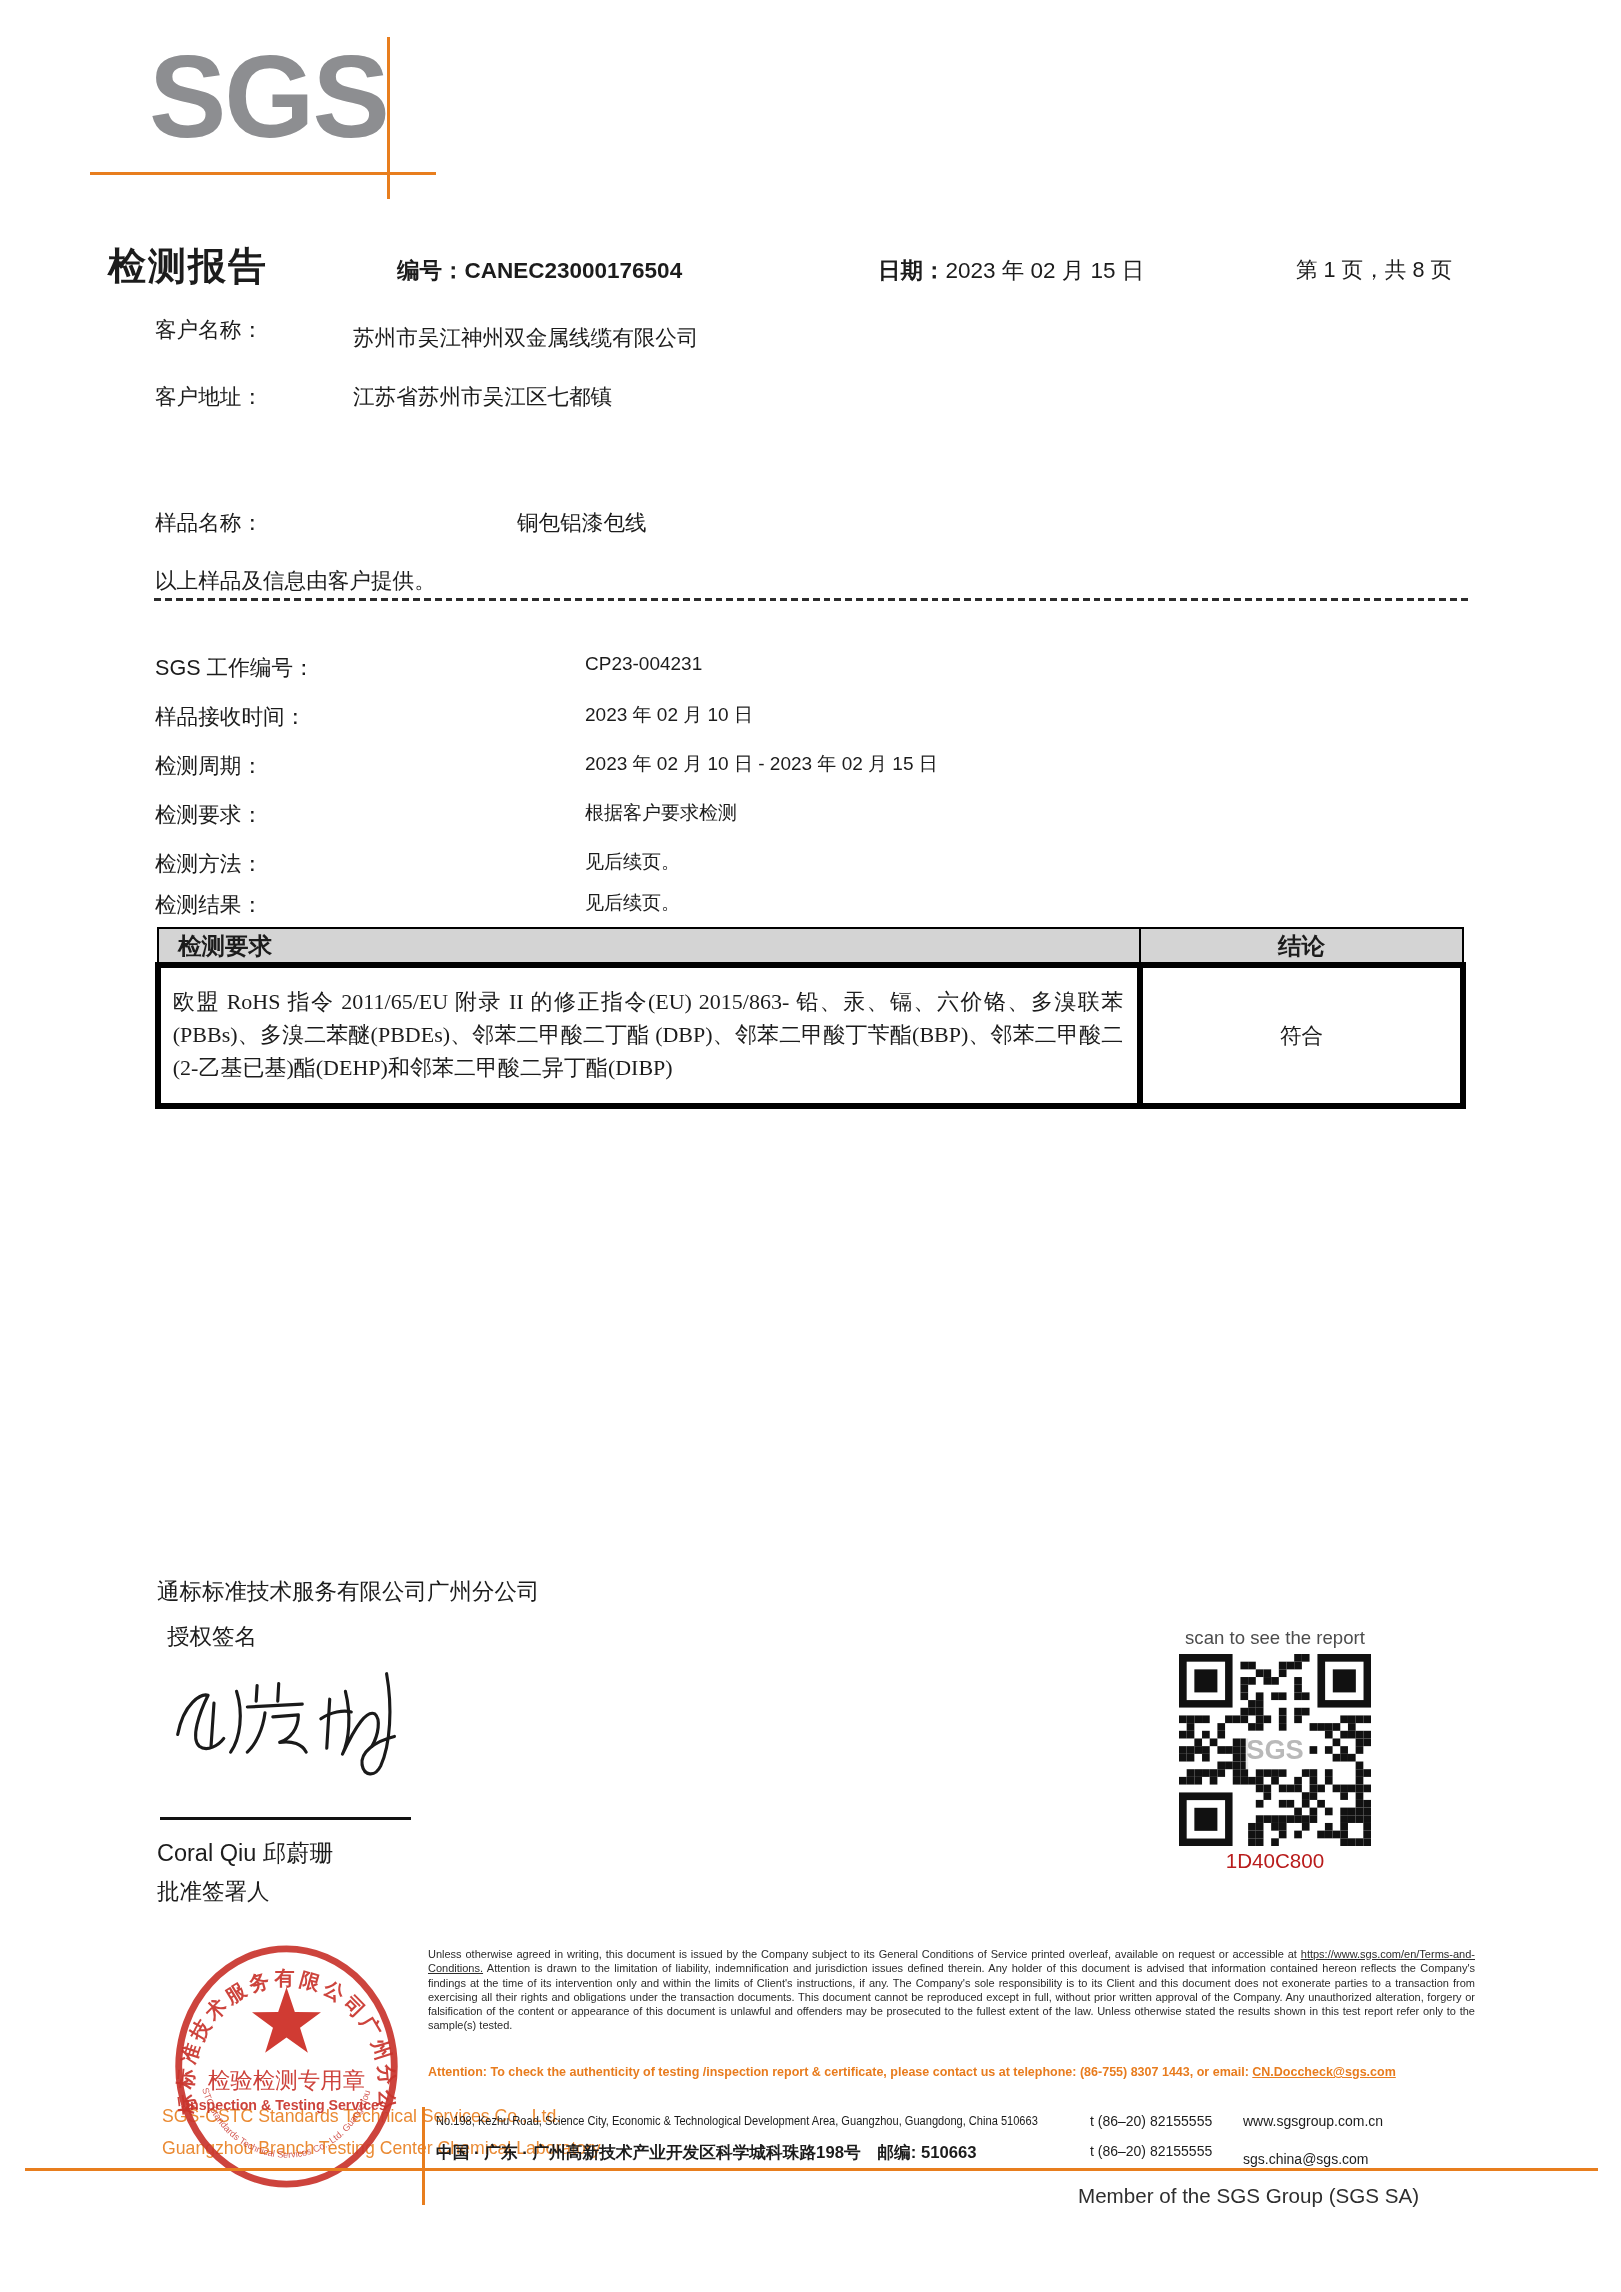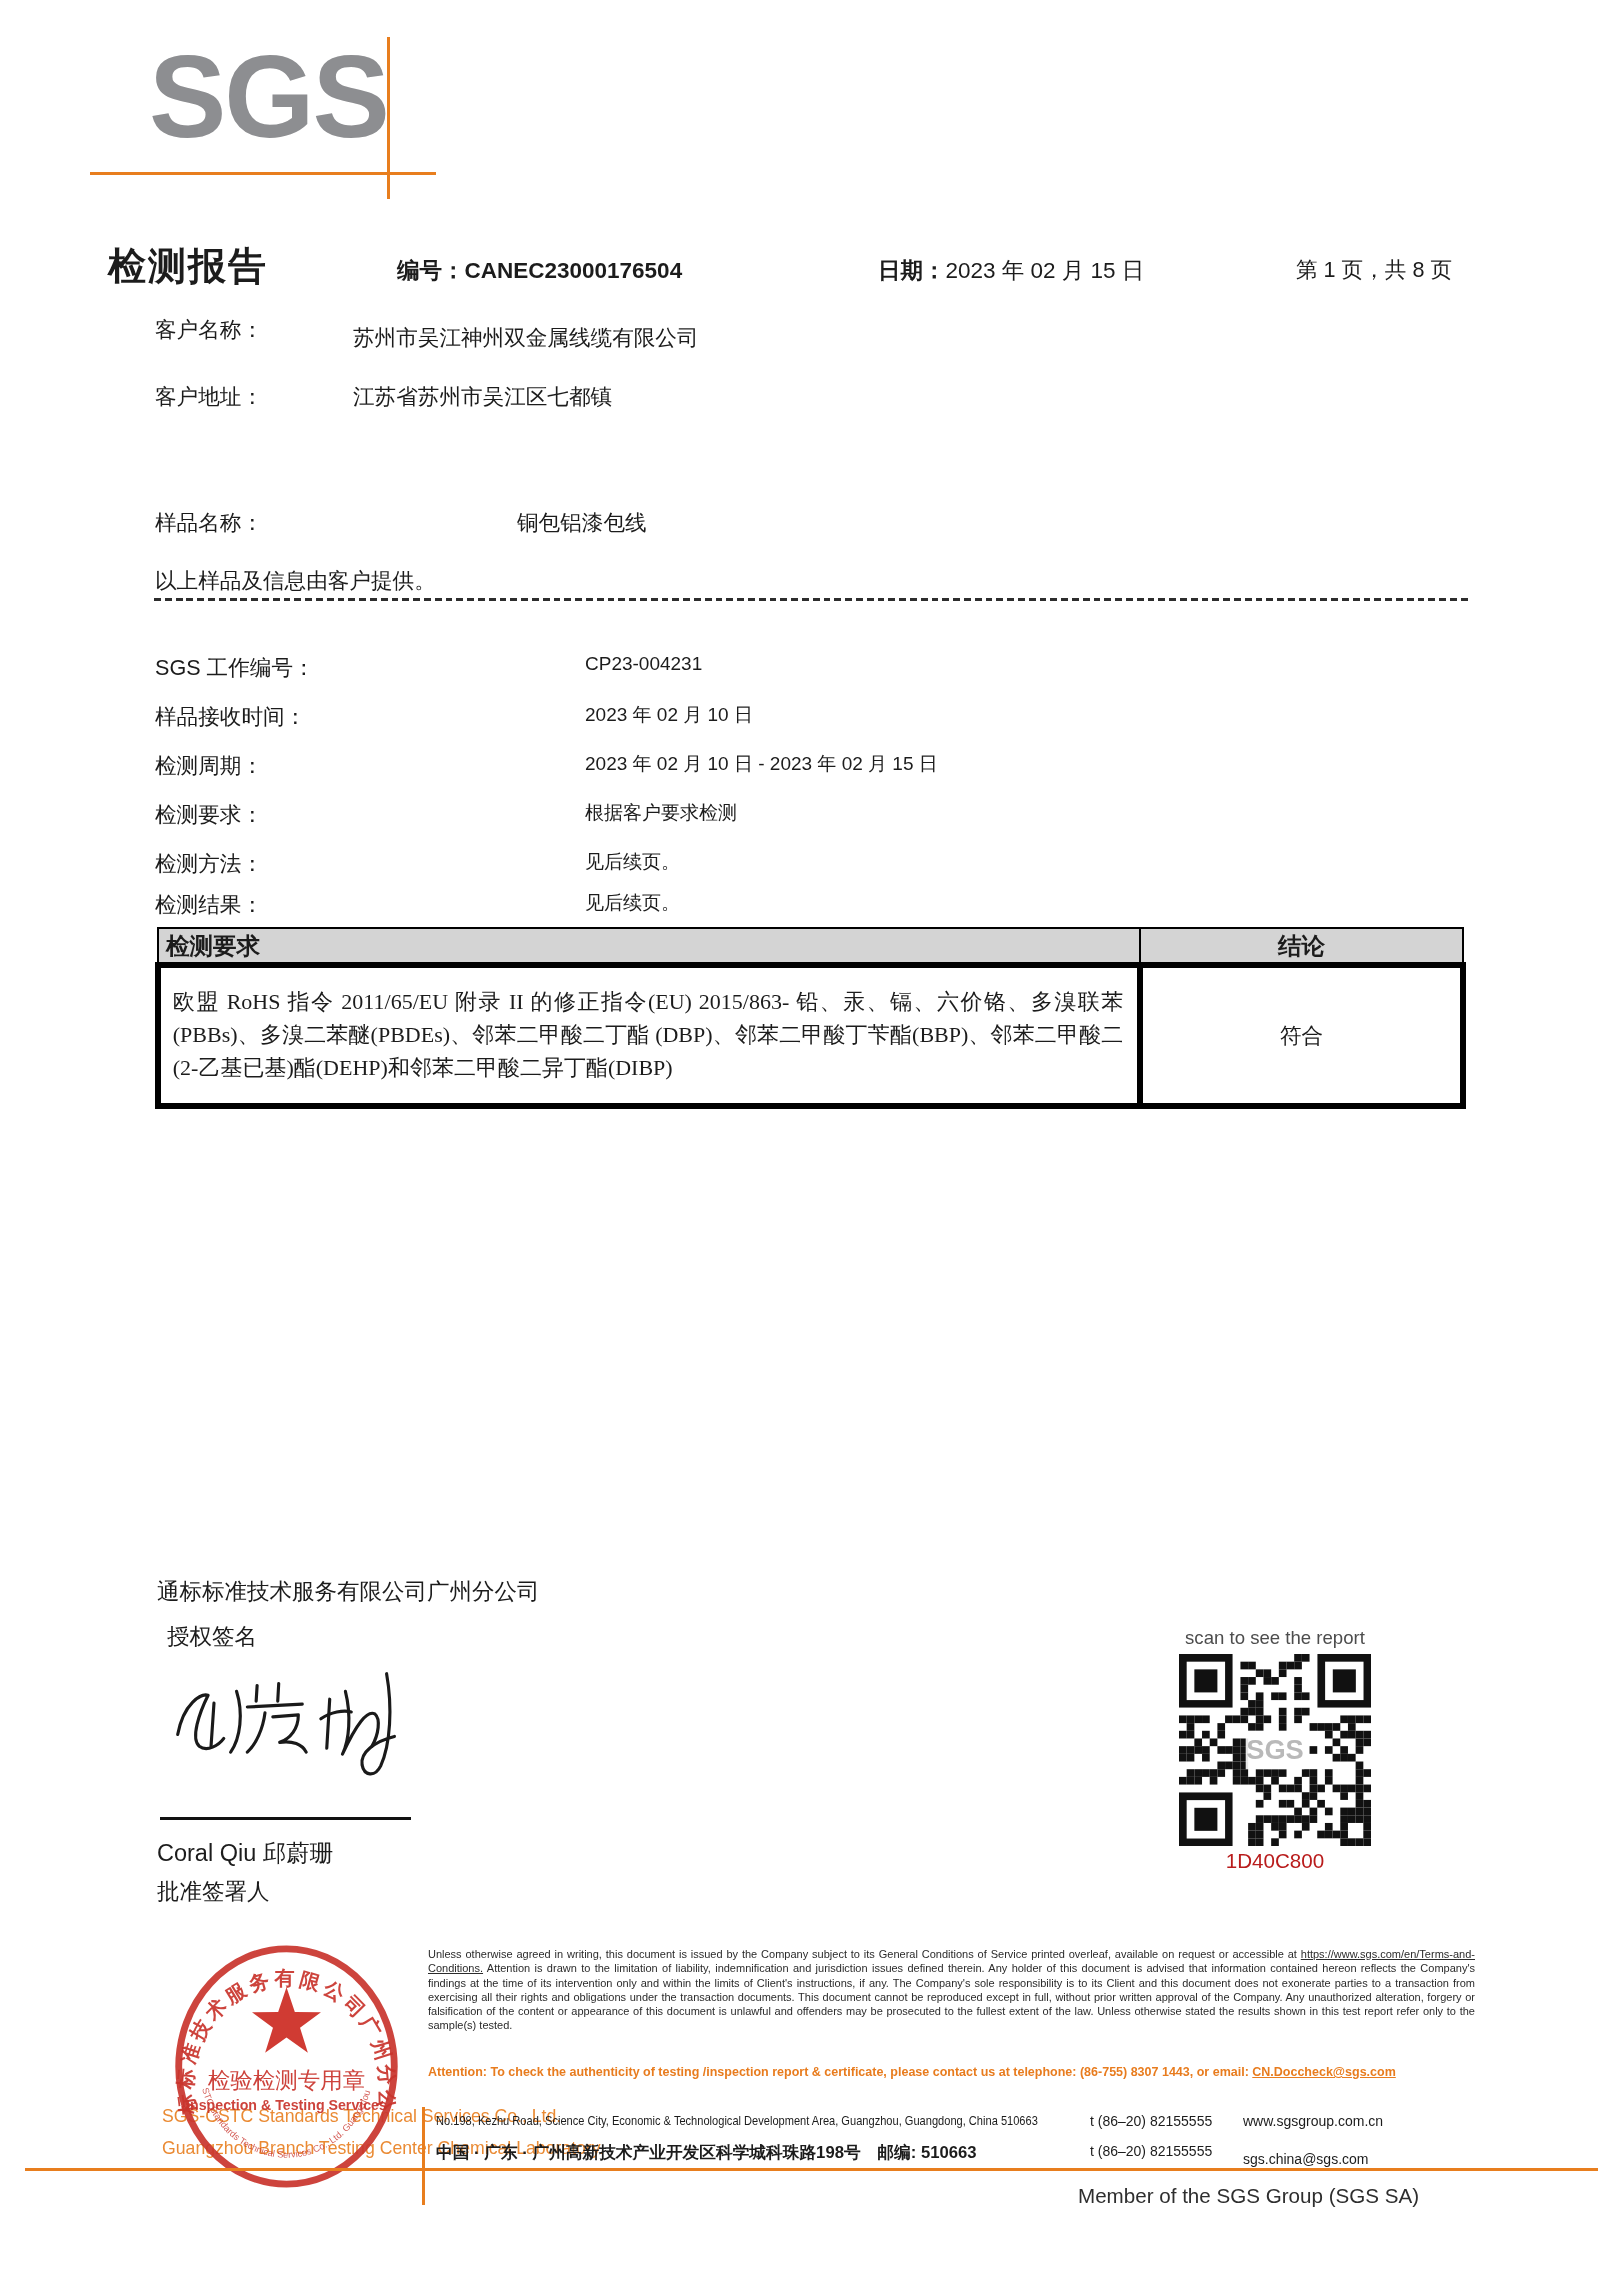--- a/index.html
+++ b/index.html
@@ -31,21 +31,21 @@
   .dashed { left:154px; top:598px; width:1314px; height:2.9px;
             background:repeating-linear-gradient(90deg,#2d2d2d 0 6.9px,transparent 6.9px 10.8px); }
 
   
   .job-label { left:155px; font-size:21.6px; }
   .job-value { left:545px; font-size:19px;margin-left:40px; }
 
   
   .rtable { left:155px; top:927px; width:1311px; border:2px solid #000; border-collapse:collapse; }
   .rtable th { background:#d4d4d4; border:2px solid #000; font-size:23.5px; height:37px; }
-  .rtable th.c1 { text-align:left; padding-left:7px; width:982px; }
+  .rtable th.c1 { text-align:left; padding-left:19px; width:982px; }
   .rtable th.c2 { text-align:center; }
   .rtable td { border:6px solid #000000; vertical-align:middle;font-family:Liberation Serif, serif; }
   .rtable td.c1 { padding:7.8px 13.7px 9.8px 11.8px; font-size:22px; line-height:33px;
                   text-align:justify; height:141px; }
   .rtable td.c2 { text-align:center; font-size:21.6px; }
 
   
   .company-line { left:157px; top:1576px; font-size:22.5px; }
   .auth-label   { left:167px; top:1621px; font-size:22.5px; }
   .sig-svg  { left:162px; top:1654px; }

